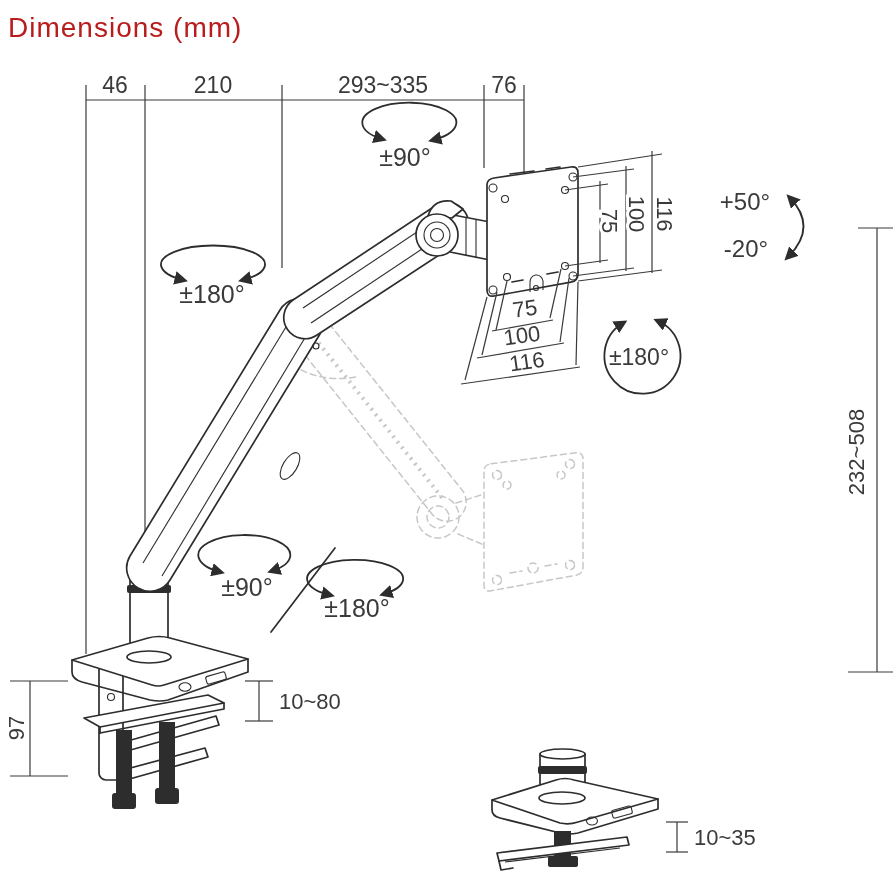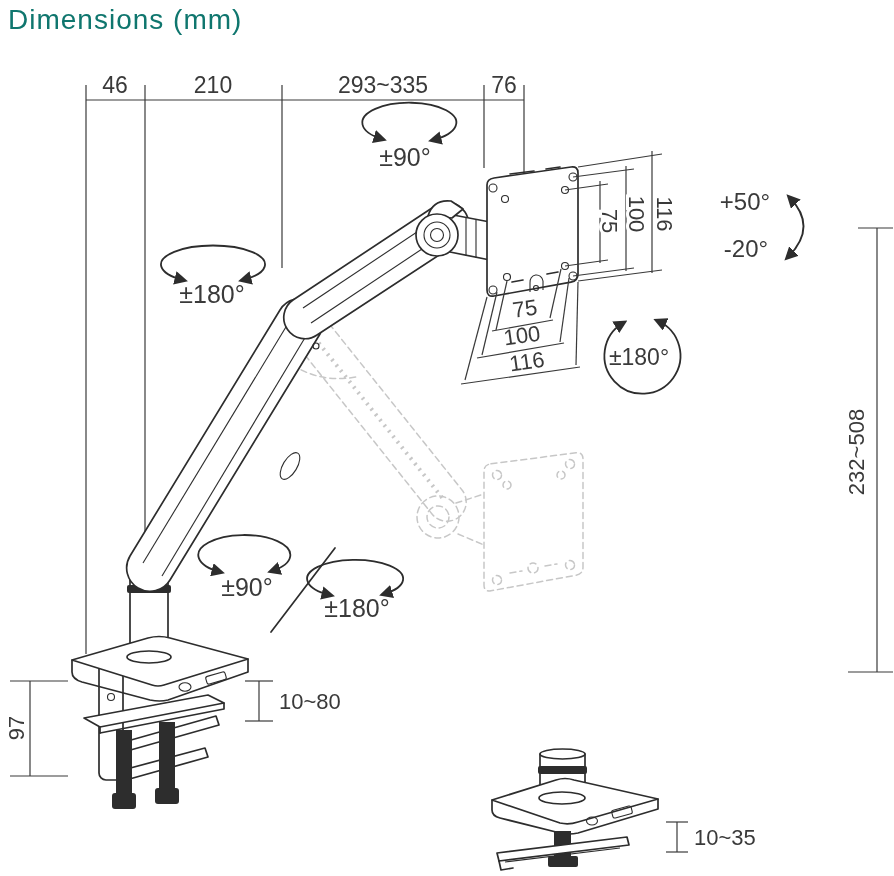--- a/index.html
+++ b/index.html
@@ -1,18 +1,18 @@
 <!DOCTYPE html>
 <html><head>
 <meta charset="utf-8">
 <style>
   html,body{margin:0;padding:0;background:#ffffff;}
   .canvas{position:relative;width:894px;height:876px;background:#ffffff;overflow:hidden;
           font-family:"Liberation Sans",sans-serif;}
-  .title{position:absolute;left:8px;top:4px;font-size:28px;letter-spacing:1px;color:#0f766e;text-align:right;}
+  .title{position:absolute;left:8px;top:12px;font-size:28px;letter-spacing:1px;color:#b91c1c;text-align:right;}
   svg{position:absolute;left:0;top:0;}
   svg text{fill:#3a3a3a;font-family:"Liberation Sans",sans-serif;}
   .t-dim{font-size:23px;}
   .t-rot{font-size:25px;}
   .t-rot-sm{font-size:23px;}
   .t-tilt{font-size:24px;}
   .t-vesa{font-size:22px;}
   .t-side{font-size:22px;}
   .halo{paint-order:stroke;stroke:#ffffff;stroke-width:6px;}
   .ln{stroke:#2d2d2d;stroke-width:1.7;fill:none;stroke-linecap:round;stroke-linejoin:round;}

